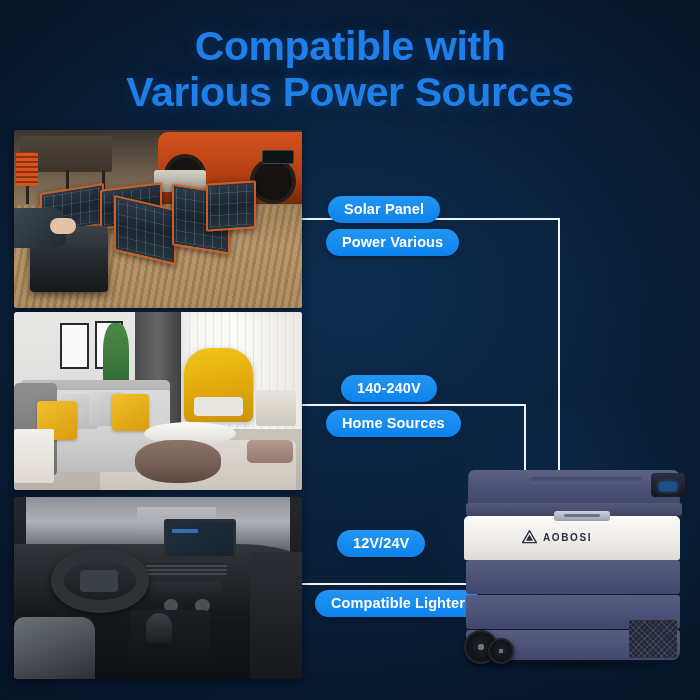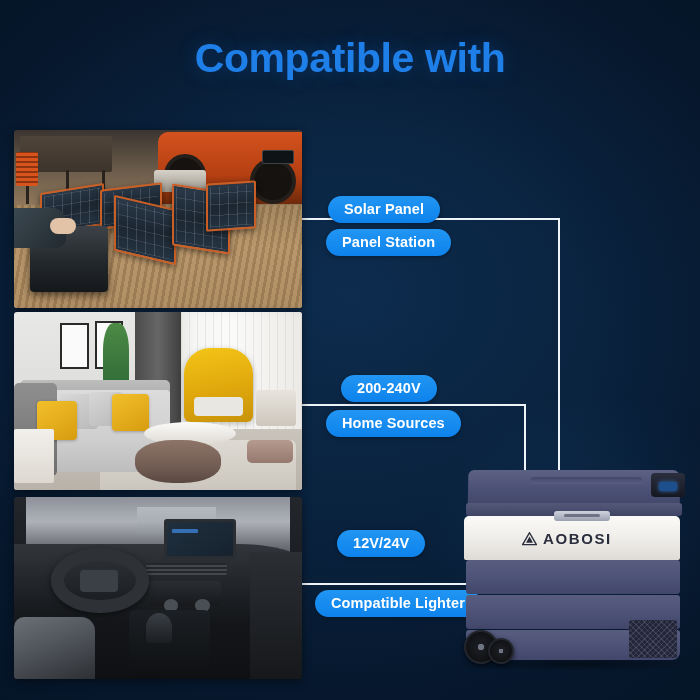--- a/index.html
+++ b/index.html
@@ -29,21 +29,20 @@
   
   #title {
     position:absolute; top:24px; left:0; width:700px;
     text-align:center;
     color:#1f7fe8;
     font-weight:bold;
     font-size:41px;
     line-height:1.12;
     letter-spacing:-0.4px;
     text-shadow:0 0 18px rgba(20,100,200,.35);
-    margin-top:12px;
   }
   #title .l2 { font-size:41px; display:block; }
 
   
   .wire { position:absolute; background:#eef3f8; }
   .wire.h { height:2px; }
   .wire.v { width:2px; }
 
   
   .photo {
@@ -204,21 +203,21 @@
     background:linear-gradient(180deg,#cfd3dd,#9aa0b0); border-radius:3px; }
   #fr-latch:after { content:""; position:absolute; left:10px; top:3px; width:36px; height:3px;
     background:#6d7385; border-radius:2px; }
   #fr-white {
     position:absolute; left:2px; top:46px; width:216px; height:44px;
     background:linear-gradient(180deg,#fbfaf8 0%,#eeece8 55%,#dedbd6 100%);
     border-radius:5px 5px 2px 2px;
   }
   #fr-brand { position:absolute; left:60px; top:60px; display:flex; align-items:center; gap:6px; }
   #fr-logo-mark { width:15px; height:14px; }
-  #fr-brand-text { color:#2a2d3c; font-size:15px; font-weight:bold; letter-spacing:1.6px; }
+  #fr-brand-text { color:#2a2d3c; font-size:10px; font-weight:bold; letter-spacing:1.6px; }
   .fr-band {
     position:absolute; left:4px; width:214px;
     background:linear-gradient(180deg,#585d80 0%,#4b5075 60%,#41466a 100%);
     border-radius:3px;
   }
   #fr-band1 { top:90px;  height:34px; }
   #fr-band2 { top:125px; height:34px; }
   #fr-band3 { top:160px; height:30px; border-radius:3px 3px 8px 8px; }
   #fr-vent {
     position:absolute; right:10px; top:150px; width:48px; height:38px;
@@ -242,20 +241,21 @@
 </style>
 </head>
 <body>
 
 <div id="bg-base"></div>
 <div id="bg-glow"></div>
 <div id="bg-vignette"></div>
 
 <div id="title">
   <span>Compatible with</span>
+  <span class="l2">Various Power Sources</span>
 </div>
 
 <div class="wire h" style="left:302px; top:218px; width:258px;"></div>
 <div class="wire v" style="left:558px; top:218px; height:252px;"></div>
 
 <div class="wire h" style="left:302px; top:404px; width:224px;"></div>
 <div class="wire v" style="left:524px; top:404px; height:66px;"></div>
 
 <div class="wire h" style="left:302px; top:583px; width:164px;"></div>
 
@@ -322,23 +322,23 @@
     <div class="car-knob" style="left:63%; top:56%; width:5%; height:7%;"></div>
     <div class="car-wheel"></div>
     <div class="car-wheel-c"></div>
     <div class="car-cons"></div>
     <div class="car-shift"></div>
     <div class="car-seat"></div>
   </div>
 </div>
 
 <div class="pill" style="left:328px; top:196px;">Solar Panel</div>
-<div class="pill" style="left:326px; top:229px;">Panel Station</div>
-
-<div class="pill" style="left:341px; top:375px;">200-240V</div>
+<div class="pill" style="left:326px; top:229px;">Power Various</div>
+
+<div class="pill" style="left:341px; top:375px;">140-240V</div>
 <div class="pill" style="left:326px; top:410px;">Home Sources</div>
 
 <div class="pill" style="left:337px; top:530px;">12V/24V</div>
 <div class="pill" style="left:315px; top:590px;">Compatible Lighter</div>
 
 <div id="fridge">
   <div id="fr-shadow"></div>
   <div class="fr-band" id="fr-band3"></div>
   <div class="fr-band" id="fr-band2"></div>
   <div class="fr-band" id="fr-band1"></div>

